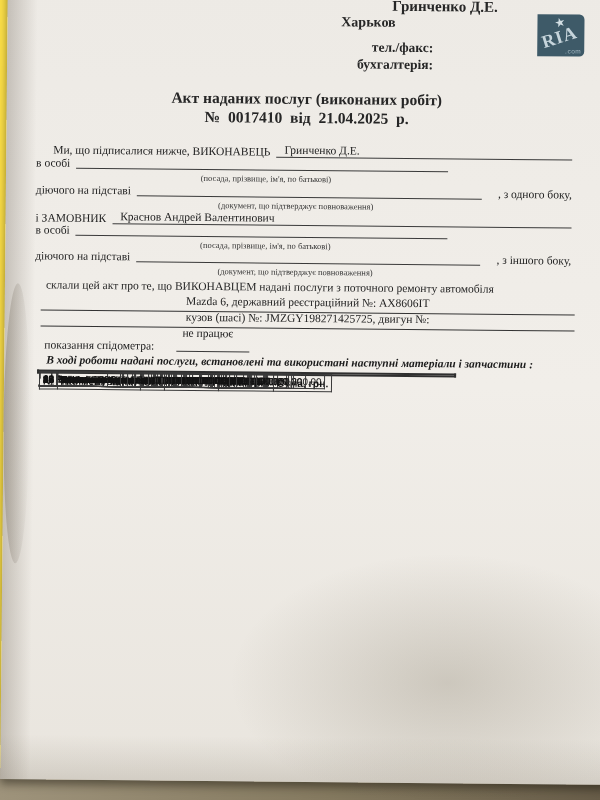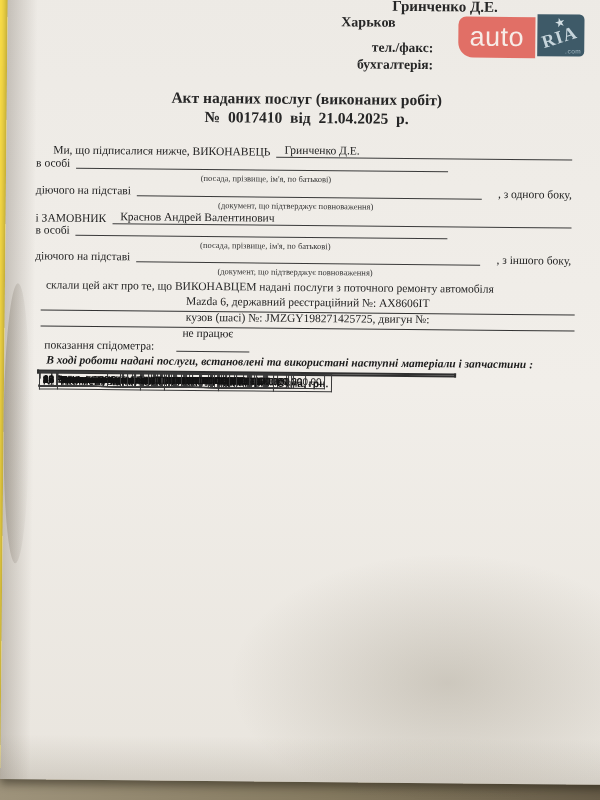--- a/index.html
+++ b/index.html
@@ -71,23 +71,20 @@
   <div class="paper">
 
     <div class="txt letterhead-name">Гринченко Д.Е.</div>
     <div class="txt letterhead-city">Харьков</div>
     <div class="txt contacts">
       <div>тел./факс:</div>
       <div>бухгалтерія:</div>
     </div>
 
     <div class="logo">
-      <div class="logo-auto">
-        <span style="position:static">auto</span>
-      </div>
       <div class="logo-ria">
         <span class="ria-star">★</span>
         <span class="ria-word">RIA</span>
         <span class="ria-com">.com</span>
       </div>
     </div>
 
     <div class="txt title1">Акт наданих послуг (виконаних робіт)</div>
     <div class="txt title2">№ 0017410 від 21.04.2025 р.</div>
 

